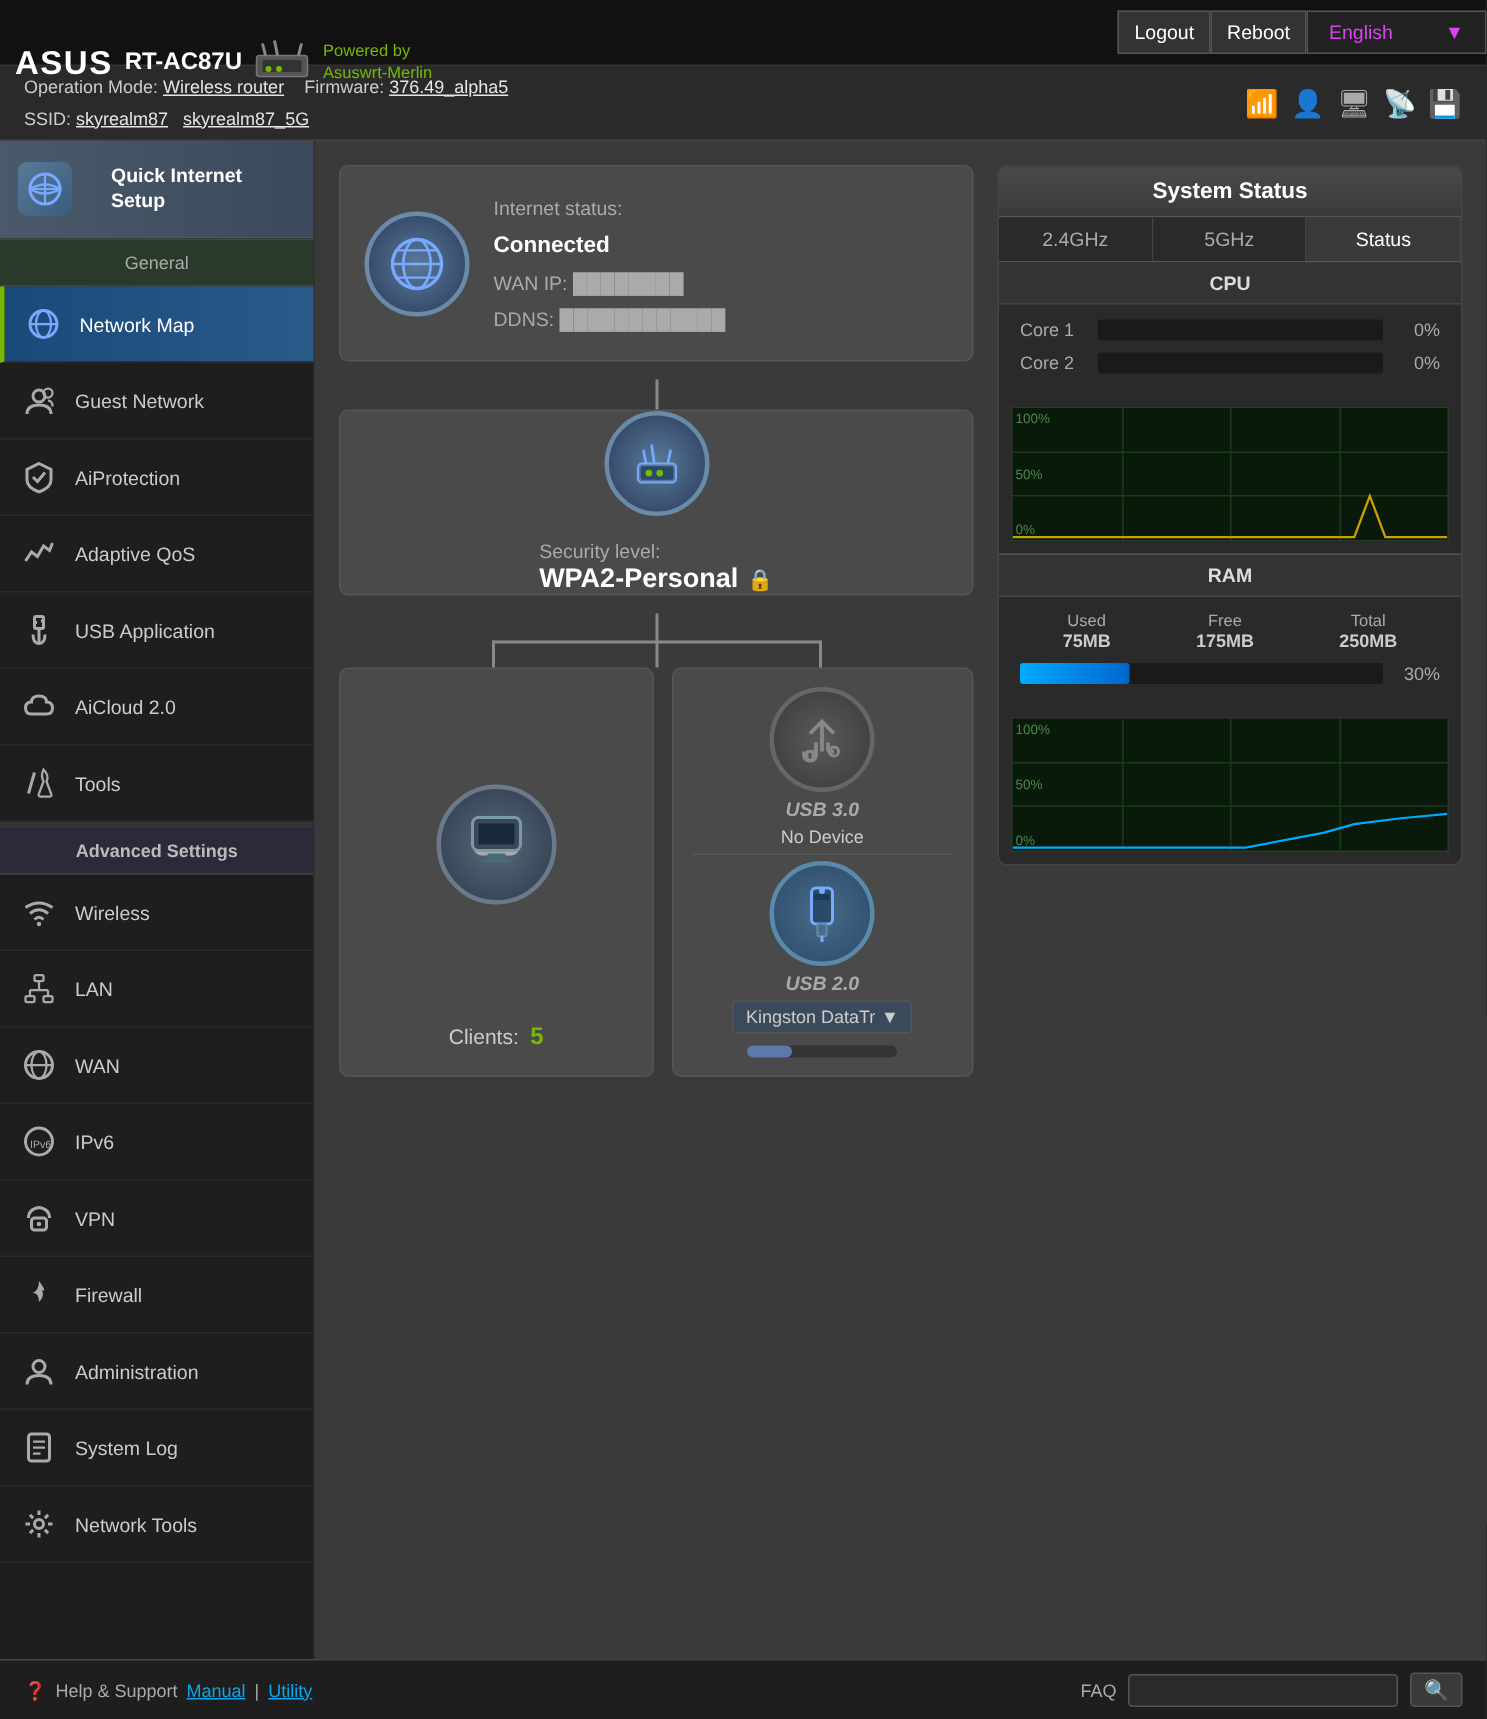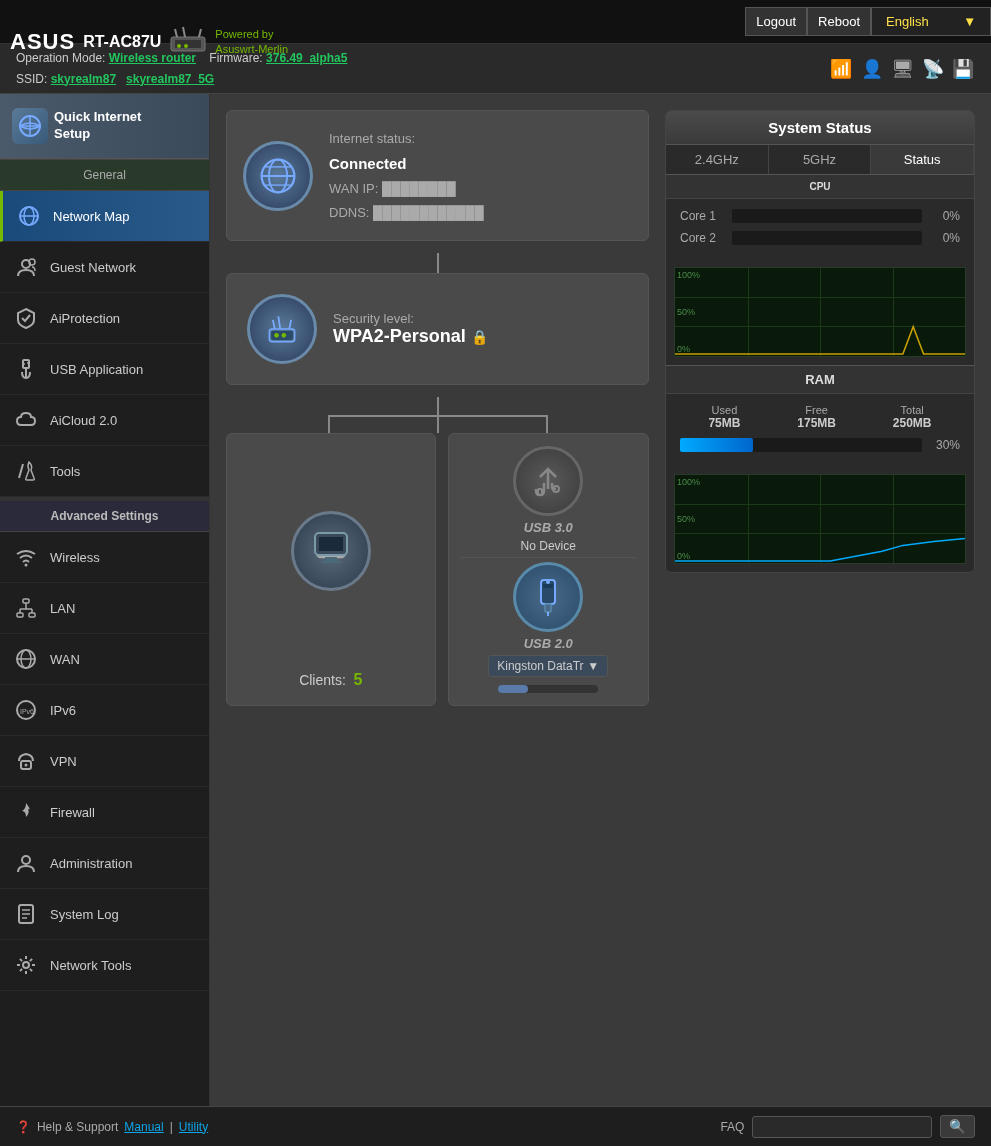--- a/index.html
+++ b/index.html
@@ -8,56 +8,56 @@
     
     .topbar { display: flex; align-items: center; background: #111; height: 44px; border-bottom: 1px solid #333; }
     .topbar-logo { display: flex; align-items: center; padding: 0 10px; min-width: 220px; margin-top: 40px; }
     .logo-asus { color: #fff; font-weight: bold; font-size: 22px; letter-spacing: 1px; font-family: Arial Black, sans-serif; }
     .logo-model { color: #fff; font-size: 16px; margin-left: 8px; font-weight: bold; }
     .logo-icon { margin: 0 8px; }
     .powered-by { font-size: 10px; color: #aaa; line-height: 1.3; }
     .powered-by span { display: block; color: #76b900; font-size: 11px; }
     .topbar-btns { display: flex; gap: 0; margin-left: auto; }
     .topbar-btn { background: #333; color: #fff; border: 1px solid #555; padding: 6px 10px; cursor: pointer; font-size: 13px; }
-    .topbar-lang { background: #222; color: #fde047; border: 1px solid #555; padding: 6px 14px; cursor: pointer; font-size: 13px; display: flex; align-items: center; gap: 6px; min-width: 120px; justify-content: space-between; }
+    .topbar-lang { background: #222; color: #d946ef; border: 1px solid #555; padding: 6px 14px; cursor: pointer; font-size: 13px; display: flex; align-items: center; gap: 6px; min-width: 120px; justify-content: space-between; }
 
     
     .statusbar { background: #2a2a2a; padding: 6px 16px; border-bottom: 1px solid #444; display: flex; align-items: center; justify-content: space-between; height: 50px; }
     .statusbar-left { font-size: 12px; color: #ccc; line-height: 1.7; }
-    .statusbar-left a { color: #22c55e; text-decoration: underline; cursor: pointer; font-weight: bold; }
+    .statusbar-left a { color: #e5e5e5; text-decoration: underline; cursor: pointer; }
     .statusbar-icons { display: flex; gap: 8px; align-items: center; }
     .status-icon { color: #76b900; font-size: 18px; }
 
     
     .main-layout { display: flex; min-height: calc(1146px - 44px - 50px - 40px); }
 
     
     .sidebar { width: 210px; background: #1e1e1e; flex-shrink: 0; border-right: 1px solid #333; }
-    .quick-btn { display: flex; align-items: center; gap: 6px; padding: 14px 12px; background: linear-gradient(to right, #4a5a6a, #3a4a5a); border-bottom: 1px solid #555; cursor: pointer; }
+    .quick-btn { display: flex; align-items: center; gap: 26px; padding: 14px 12px; background: linear-gradient(to right, #4a5a6a, #3a4a5a); border-bottom: 1px solid #555; cursor: pointer; }
     .quick-icon { width: 36px; height: 36px; background: linear-gradient(135deg, #5a7a9a, #3a5a7a); border-radius: 6px; display: flex; align-items: center; justify-content: center; color: #7af; font-size: 18px; }
     .quick-label { color: #fff; font-size: 13px; font-weight: bold; line-height: 1.3; }
     .section-header { background: #2a3a2a; color: #aaa; padding: 8px 12px; font-size: 12px; text-align: center; border-bottom: 1px solid #444; border-top: 1px solid #444; }
     .nav-item { display: flex; align-items: center; gap: 10px; padding: 11px 12px; cursor: pointer; border-bottom: 1px solid #2a2a2a; color: #ccc; font-size: 13px; }
     .nav-item.active { background: linear-gradient(to right, #1a4a7a, #2a5a8a); color: #fff; border-left: 3px solid #76b900; }
     .nav-icon { width: 28px; height: 28px; display: flex; align-items: center; justify-content: center; flex-shrink: 0; }
     .section-header2 { background: #2a2a3a; color: #bbb; padding: 8px 12px; font-size: 12px; text-align: center; border-bottom: 1px solid #444; border-top: 4px solid #333; font-weight: bold; }
 
     
     .content { flex: 1; background: #3a3a3a; padding: 16px; }
 
     
     .network-map { display: flex; gap: 16px; }
     .map-main { flex: 1; }
     .map-card { background: #4a4a4a; border-radius: 6px; padding: 16px; margin-bottom: 12px; display: flex; align-items: center; gap: 16px; border: 1px solid #555; }
     .map-icon-circle { width: 70px; height: 70px; border-radius: 50%; background: radial-gradient(circle, #5a7a9a, #2a3a5a); display: flex; align-items: center; justify-content: center; flex-shrink: 0; border: 3px solid #6a8aaa; }
     .map-icon-circle svg { width: 40px; height: 40px; }
     .map-info { color: #ccc; font-size: 13px; line-height: 1.8; }
     .map-info .label { color: #aaa; }
     .map-info .connected { color: #fff; font-size: 15px; font-weight: bold; }
-    .security-card { background: #4a4a4a; border-radius: 6px; padding: 20px; margin-bottom: 12px; display: flex; align-items: center; gap: 16px; border: 1px solid #555; }
+    .security-card { background: #4a4a4a; border-radius: 6px; padding: 0; margin-bottom: 12px; display: flex; align-items: center; gap: 16px; border: 1px solid #555; flex-direction: column; }
     .security-info { color: #ccc; }
     .security-info .sec-label { color: #aaa; font-size: 13px; }
     .security-info .wpa2 { color: #fff; font-size: 18px; font-weight: bold; display: flex; align-items: center; gap: 6px; }
     .lock-icon { font-size: 14px; }
     .clients-icon-circle { width: 80px; height: 80px; border-radius: 50%; background: radial-gradient(circle, #5a6a7a, #2a3a4a); display: flex; align-items: center; justify-content: center; border: 3px solid #6a7a8a; margin-bottom: 20px; }
     .clients-label { color: #ccc; font-size: 14px; }
     .clients-count { color: #76b900; font-size: 16px; font-weight: bold; margin-left: 4px; }
     .usb-icon-circle { width: 70px; height: 70px; border-radius: 50%; background: radial-gradient(circle, #5a5a5a, #3a3a3a); display: flex; align-items: center; justify-content: center; border: 3px solid #666; }
     .usb-label { color: #aaa; font-style: italic; font-size: 13px; font-weight: bold; }
     .usb-status { color: #ccc; font-size: 12px; }
@@ -67,21 +67,21 @@
     .usb-progress-fill { height: 100%; width: 30%; background: #5a7aaa; border-radius: 4px; }
     .usb-divider { width: 100%; height: 1px; background: #555; margin: 4px 0; }
 
     
     .system-status { width: 310px; flex-shrink: 0; }
     .ss-panel { background: #2a2a2a; border-radius: 6px; border: 1px solid #444; overflow: hidden; }
     .ss-title { background: linear-gradient(to bottom, #4a4a4a, #3a3a3a); text-align: center; padding: 8px; color: #fff; font-size: 15px; font-weight: bold; border-bottom: 1px solid #555; }
     .ss-tabs { display: flex; border-bottom: 1px solid #555; }
     .ss-tab { flex: 1; padding: 7px; text-align: center; background: #2a2a2a; color: #aaa; cursor: pointer; border-right: 1px solid #444; font-size: 13px; }
     .ss-tab.active { background: #3a3a3a; color: #fff; }
-    .ss-section-title { text-align: center; padding: 6px; color: #ddd; font-size: 10px; font-weight: bold; border-bottom: 1px solid #444; background: #333; }
+    .ss-section-title { text-align: center; padding: 6px; color: #ddd; font-size: 13px; font-weight: bold; border-bottom: 1px solid #444; background: #333; }
     .ss-cpu { padding: 10px 14px; }
     .ss-core-row { display: flex; align-items: center; gap: 8px; margin-bottom: 8px; }
     .ss-core-label { color: #aaa; font-size: 12px; min-width: 44px; }
     .ss-bar-bg { flex: 1; height: 14px; background: #1a1a1a; border-radius: 2px; }
     .ss-bar-fill { height: 100%; border-radius: 2px; background: #2a5a2a; }
     .ss-pct { color: #aaa; font-size: 12px; min-width: 30px; text-align: right; }
     .ss-graph { background: #0a1a0a; height: 90px; border: 1px solid #2a3a2a; margin: 4px 8px 8px; position: relative; overflow: hidden; }
     .ss-graph-labels { position: absolute; left: 2px; top: 0; bottom: 0; display: flex; flex-direction: column; justify-content: space-between; color: #4a8a4a; font-size: 9px; padding: 2px 0; }
     .ss-ram-title { text-align: center; padding: 6px; color: #ddd; font-size: 13px; font-weight: bold; border-bottom: 1px solid #444; border-top: 1px solid #555; background: #333; }
     .ss-ram { padding: 10px 14px; }
@@ -214,20 +214,28 @@
     <div class="nav-item">
       <div class="nav-icon">
         <svg width="22" height="22" viewBox="0 0 22 22">
           <path d="M11 2 L19 6 L19 13 Q19 18 11 21 Q3 18 3 13 L3 6 Z" fill="none" stroke="#aaa" stroke-width="2"></path>
           <path d="M7 11 L10 14 L15 8" fill="none" stroke="#aaa" stroke-width="2"></path>
         </svg>
       </div>
       <span>AiProtection</span>
     </div>
 
+    <div class="nav-item">
+      <div class="nav-icon">
+        <svg width="22" height="22" viewBox="0 0 22 22">
+          <polyline points="2,16 6,10 10,13 14,6 18,9 20,4" fill="none" stroke="#aaa" stroke-width="2"></polyline>
+        </svg>
+      </div>
+      <span>Adaptive QoS</span>
+    </div>
 
     <div class="nav-item">
       <div class="nav-icon">
         <svg width="22" height="22" viewBox="0 0 22 22">
           <rect x="8" y="2" width="6" height="8" rx="1" fill="none" stroke="#aaa" stroke-width="2"></rect>
           <line x1="11" y1="10" x2="11" y2="20" stroke="#aaa" stroke-width="2"></line>
           <path d="M7 14 Q7 20 11 20 Q15 20 15 14" fill="none" stroke="#aaa" stroke-width="2"></path>
           <line x1="9" y1="5" x2="9" y2="7" stroke="#aaa" stroke-width="1.5"></line>
           <line x1="13" y1="4" x2="13" y2="6" stroke="#aaa" stroke-width="1.5"></line>
         </svg>

